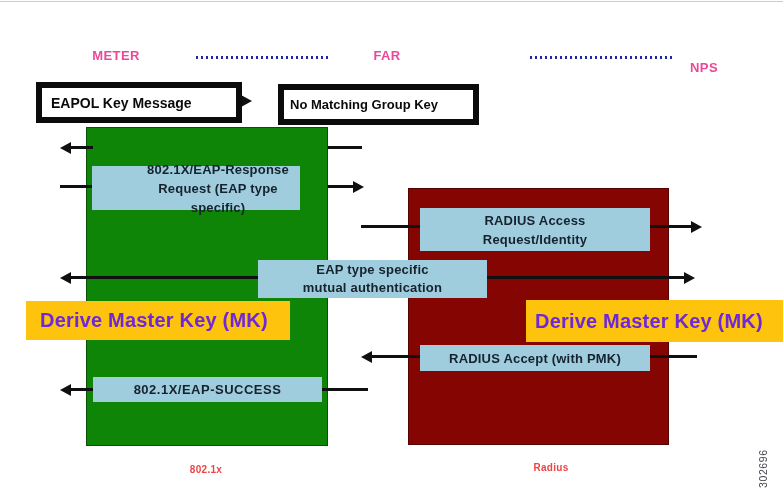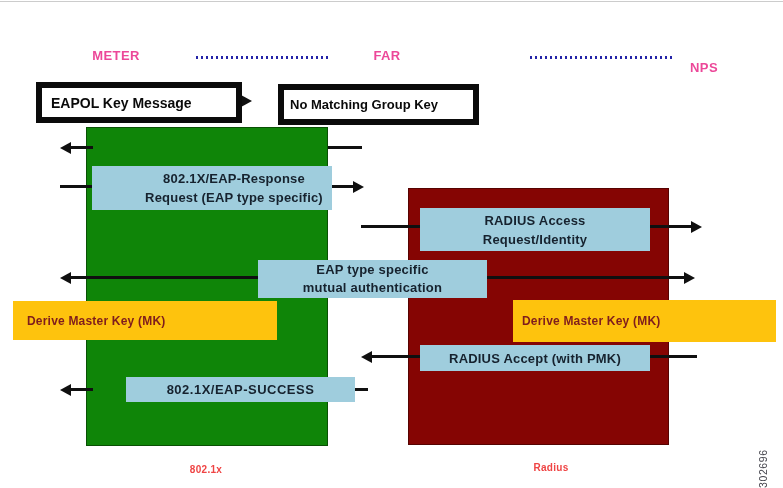--- a/index.html
+++ b/index.html
@@ -33,22 +33,22 @@
   .green{background:var(--green);border:1px solid rgba(0,0,0,.40);}
   .red{background:var(--red);border:1px solid rgba(0,0,0,.35);}
   .msg{
     position:absolute;box-sizing:border-box;background:var(--lightblue);
     color:var(--msg-ink);font-weight:bold;font-size:13px;text-align:center;
     display:flex;flex-direction:column;justify-content:center;z-index:3;
     line-height:19px;letter-spacing:.2px;
   }
   .note{
     position:absolute;box-sizing:border-box;background:var(--orange);
-    color:#7f1d1d;font-weight:bold;font-size:12px;display:flex;align-items:center;
-    z-index:3;letter-spacing:.2px;
+    color:#6d28d9;font-weight:bold;font-size:20px;display:flex;align-items:center;
+    z-index:3;letter-spacing:.2px;margin-left:13px;
   }
   .arrow{position:absolute;height:12px;z-index:2;}
   .arrow::before{content:"";position:absolute;left:0;right:0;top:4px;height:3px;background:var(--ink);}
   .arrow.head-left::before{left:9px;}
   .arrow.head-right::before{right:9px;}
   .arrow.head-left::after{
     content:"";position:absolute;left:0;top:0;width:0;height:0;
     border-top:6px solid transparent;border-bottom:6px solid transparent;border-right:11px solid var(--ink);
   }
   .arrow.head-right::after{
@@ -97,38 +97,38 @@
   <div class="arrow head-left" style="left:60px;top:272px;width:198px;"></div>
   <div class="arrow head-right" style="left:487px;top:272px;width:208px;"></div>
 
   <div class="arrow head-left" style="left:361px;top:351px;width:59px;"></div>
   <div class="arrow" style="left:650px;top:351px;width:47px;"></div>
 
   <div class="arrow head-left" style="left:60px;top:384px;width:33px;"></div>
   <div class="arrow" style="left:322px;top:384px;width:46px;"></div>
 
 
-  <div class="msg" style="left:92px;top:166px;width:240px;height:44px;padding-left:44px;">
+  <div class="msg" style="left:92px;top:166px;width:208px;height:44px;padding-left:44px;">
     <span>802.1X/EAP-Response</span>
     <span>Request (EAP type specific)</span>
   </div>
 
   <div class="msg" style="left:420px;top:208px;width:230px;height:43px;">
     <span>RADIUS Access</span>
     <span>Request/Identity</span>
   </div>
 
   <div class="msg" style="left:258px;top:260px;width:229px;height:38px;line-height:18px;">
     <span>EAP type specific</span>
     <span>mutual authentication</span>
   </div>
 
   <div class="msg" style="left:420px;top:345px;width:230px;height:26px;">RADIUS Accept (with PMK)</div>
 
-  <div class="msg" style="left:93px;top:377px;width:229px;height:25px;letter-spacing:.5px;margin-left:33px;">802.1X/EAP-SUCCESS</div>
+  <div class="msg" style="left:93px;top:377px;width:229px;height:25px;letter-spacing:.5px;">802.1X/EAP-SUCCESS</div>
 
   <div class="note" style="left:13px;top:301px;width:264px;height:39px;padding-left:14px;">Derive Master Key (MK)</div>
   <div class="note" style="left:513px;top:300px;width:263px;height:42px;padding-left:9px;">Derive Master Key (MK)</div>
 
   <div class="proto" style="left:168px;top:464px;width:76px;">802.1x</div>
   <div class="proto" style="left:513px;top:462px;width:76px;">Radius</div>
 
   <div class="figid">302696</div>
 
 </div>

